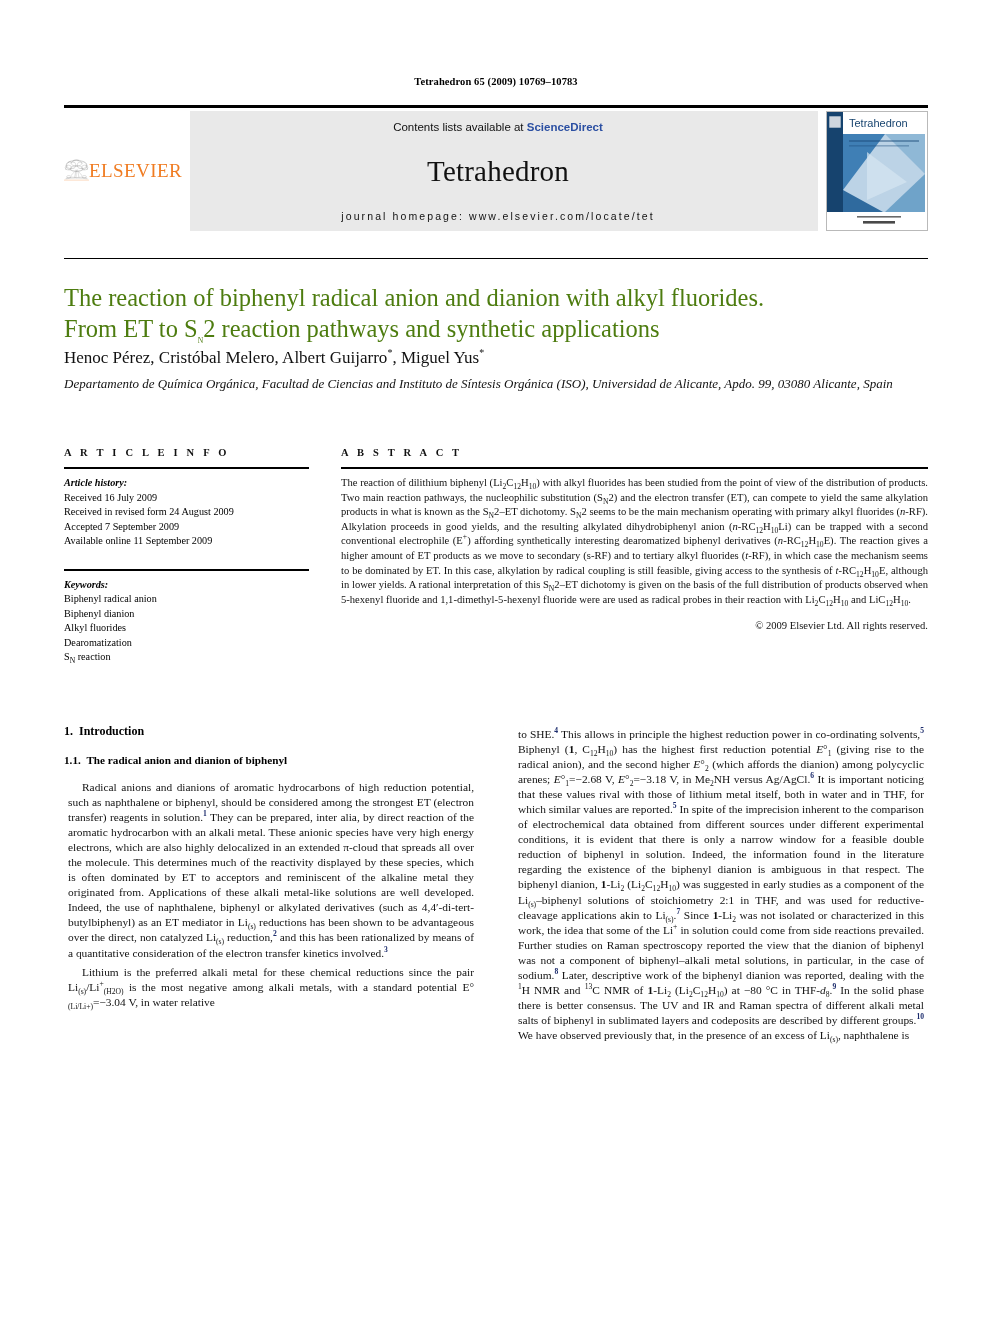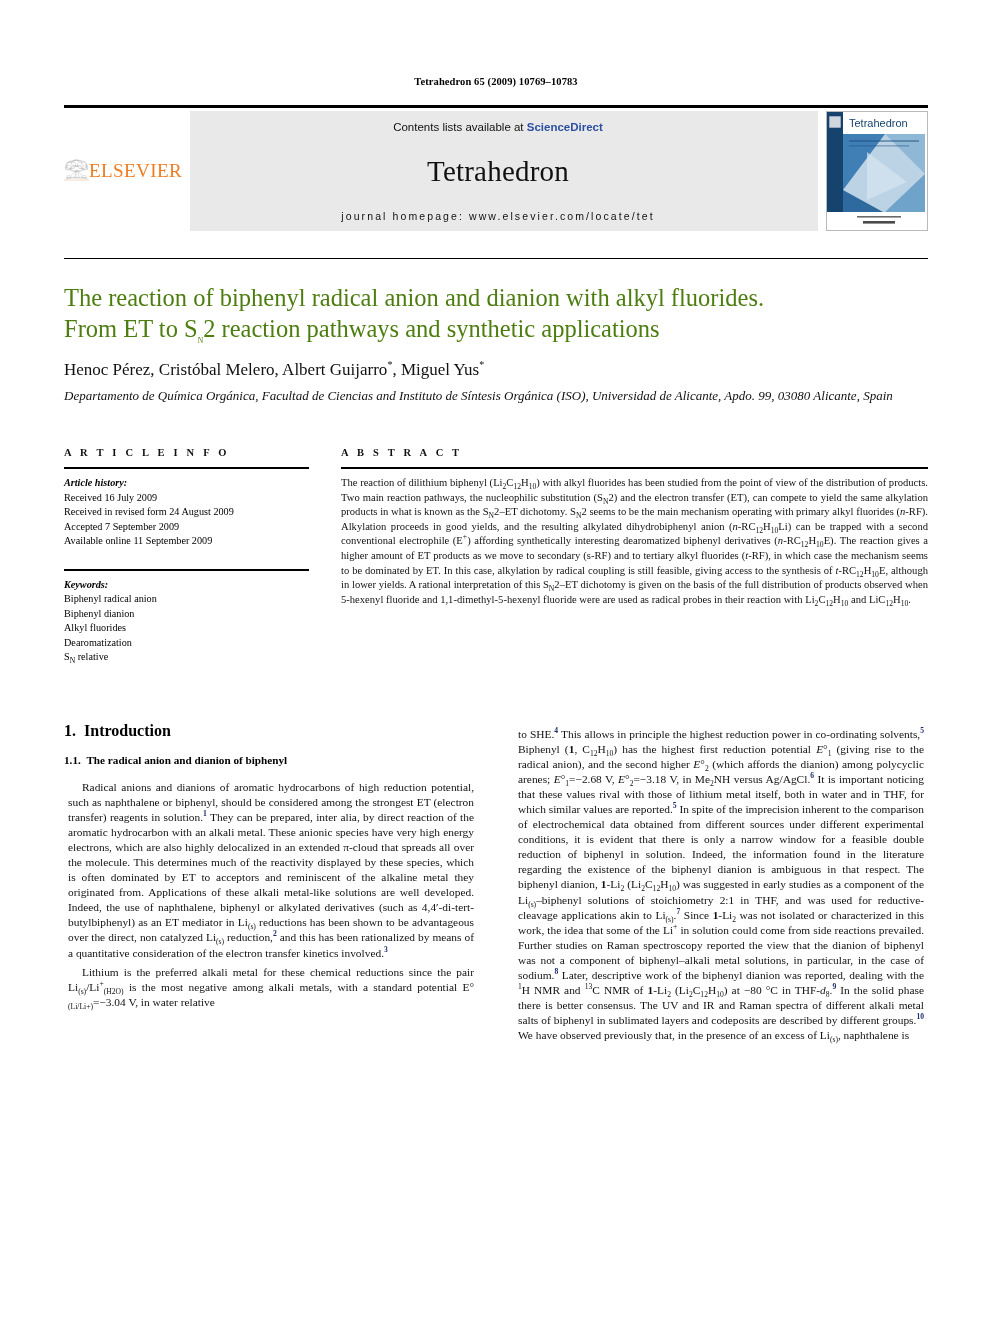--- a/index.html
+++ b/index.html
@@ -69,21 +69,21 @@
   .title-rule-top{
     position:absolute; left:64px; top:258px; width:864px; border-top:1px solid #000;
   }
   .titleblock{position:absolute; left:64px; top:282px; width:864px;}
   .paper-title{
     font-family:"Liberation Serif", serif;
     font-size:24.5px; line-height:31px; font-weight:400; color:#4d7c0f; margin:0;
   }
   .authors{
     font-family:"Liberation Serif", serif;
-    font-size:17px; color:#111; margin-top:16px;
+    font-size:17px; color:#111; margin-top:4px;
   }
   .authors sup{font-size:10px; vertical-align:super;}
   .affiliation{
     font-family:"Liberation Serif", serif;
     font-style:italic; font-size:13px; color:#111; margin-top:9px; line-height:13px;
   }
 
   
   .infoblock{position:absolute; left:64px; top:447px; width:864px;
     display:flex; gap:32px;}
@@ -104,21 +104,21 @@
   .copyright{
     font-size:10.6px; text-align:right; margin-top:13px; color:#111;
   }
 
   
   .body{
     position:absolute; left:64px; top:723px; width:864px;
     display:flex; gap:36px;
   }
   .bcol{width:414px; flex:0 0 414px;}
-  .h2{font-weight:700; font-size:16px; margin:0 0 14px 0; line-height:16px;}
+  .h2{font-weight:700; font-size:12px; margin:0 0 14px 0; line-height:16px;}
   .h3{font-weight:700; font-size:11.2px; margin:0 0 12px 0; line-height:15px;}
   .p{
     font-size:11.4px; line-height:15.05px; text-align:justify; margin:4px;
     text-indent:14px; color:#111;
   }
   .p.noindent{text-indent:0;}
   sup{font-size:7.6px; vertical-align:super; line-height:0;}
   sub{font-size:7.6px; vertical-align:sub; line-height:0;}
   .ref{color:#1a2a6b; font-weight:700;}
 
@@ -231,29 +231,30 @@
       <div class="info-line">Received in revised form 24 August 2009</div>
       <div class="info-line">Accepted 7 September 2009</div>
       <div class="info-line">Available online 11 September 2009</div>
       <div class="kw-gap"></div>
       <div class="hr-thick"></div>
       <div class="info-sub">Keywords:</div>
       <div class="info-line">Biphenyl radical anion</div>
       <div class="info-line">Biphenyl dianion</div>
       <div class="info-line">Alkyl fluorides</div>
       <div class="info-line">Dearomatization</div>
-      <div class="info-line"><span>S</span><sub>N</sub><span> relative</span></div>
+      <div class="info-line"><span>S</span><sub>N</sub><span> reaction</span></div>
     </div>
 
     <div class="col-abs">
       <div class="sec-head">A B S T R A C T</div>
       <div class="hr-thick"></div>
       <div class="abstract-text">
         The reaction of dilithium biphenyl (Li<sub>2</sub>C<sub>12</sub>H<sub>10</sub>) with alkyl fluorides has been studied from the point of view of the distribution of products. Two main reaction pathways, the nucleophilic substitution (S<sub>N</sub>2) and the electron transfer (ET), can compete to yield the same alkylation products in what is known as the S<sub>N</sub>2–ET dichotomy. S<sub>N</sub>2 seems to be the main mechanism operating with primary alkyl fluorides (<i>n</i>-RF). Alkylation proceeds in good yields, and the resulting alkylated dihydrobiphenyl anion (<i>n</i>-RC<sub>12</sub>H<sub>10</sub>Li) can be trapped with a second conventional electrophile (E<sup>+</sup>) affording synthetically interesting dearomatized biphenyl derivatives (<i>n</i>-RC<sub>12</sub>H<sub>10</sub>E). The reaction gives a higher amount of ET products as we move to secondary (s-RF) and to tertiary alkyl fluorides (<i>t</i>-RF), in which case the mechanism seems to be dominated by ET. In this case, alkylation by radical coupling is still feasible, giving access to the synthesis of <i>t</i>-RC<sub>12</sub>H<sub>10</sub>E, although in lower yields. A rational interpretation of this S<sub>N</sub>2–ET dichotomy is given on the basis of the full distribution of products observed when 5-hexenyl fluoride and 1,1-dimethyl-5-hexenyl fluoride were are used as radical probes in their reaction with Li<sub>2</sub>C<sub>12</sub>H<sub>10</sub> and LiC<sub>12</sub>H<sub>10</sub>.
       </div>
+      <div class="copyright">© 2009 Elsevier Ltd. All rights reserved.</div>
     </div>
 
   </div>
 
   <div class="body">
 
     <div class="bcol">
       <div class="h2">
         <span>1.</span>&nbsp;&nbsp;<span>Introduction</span>
       </div>

